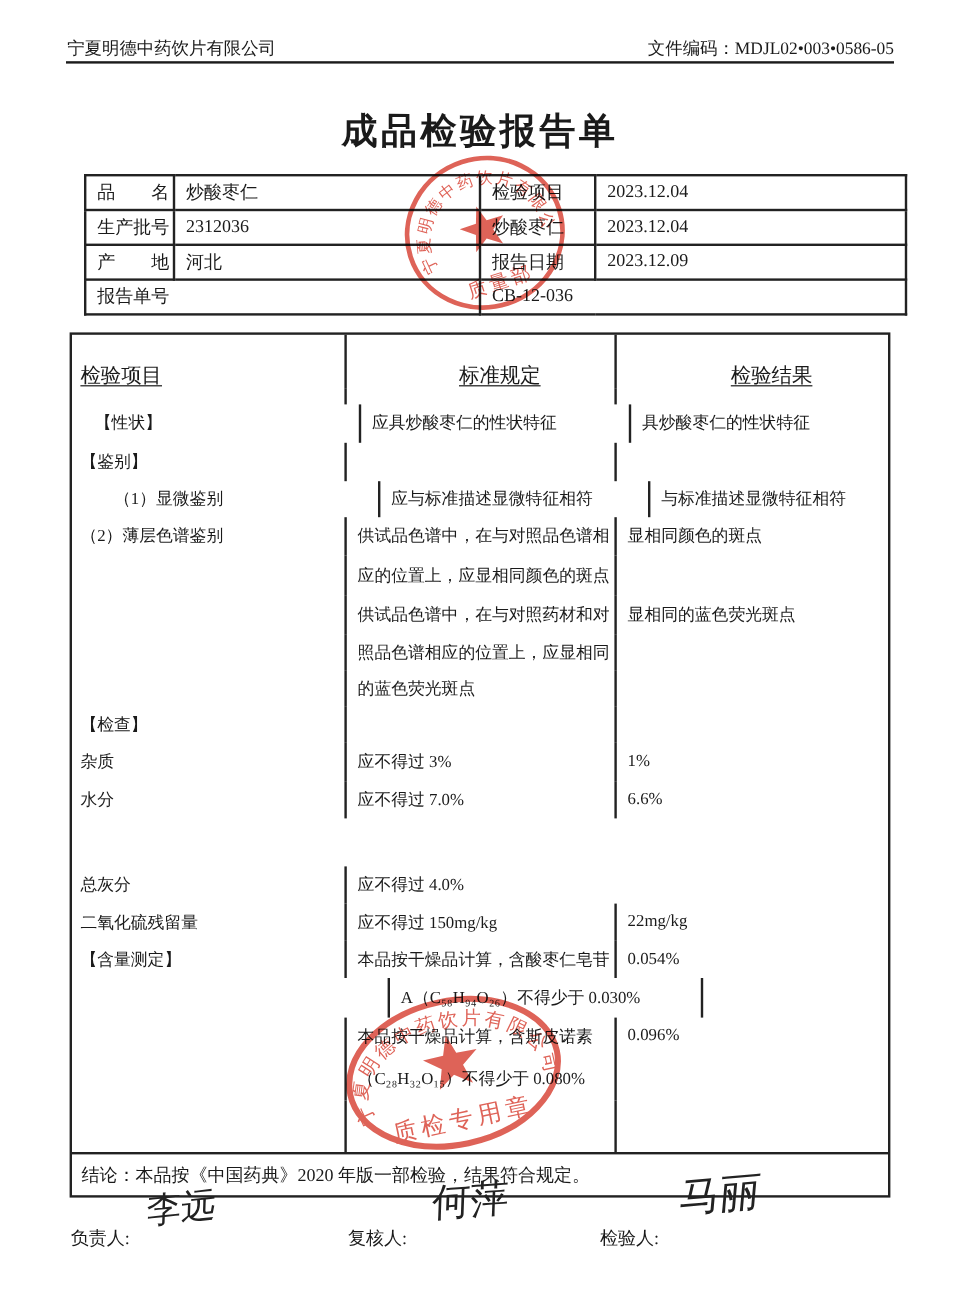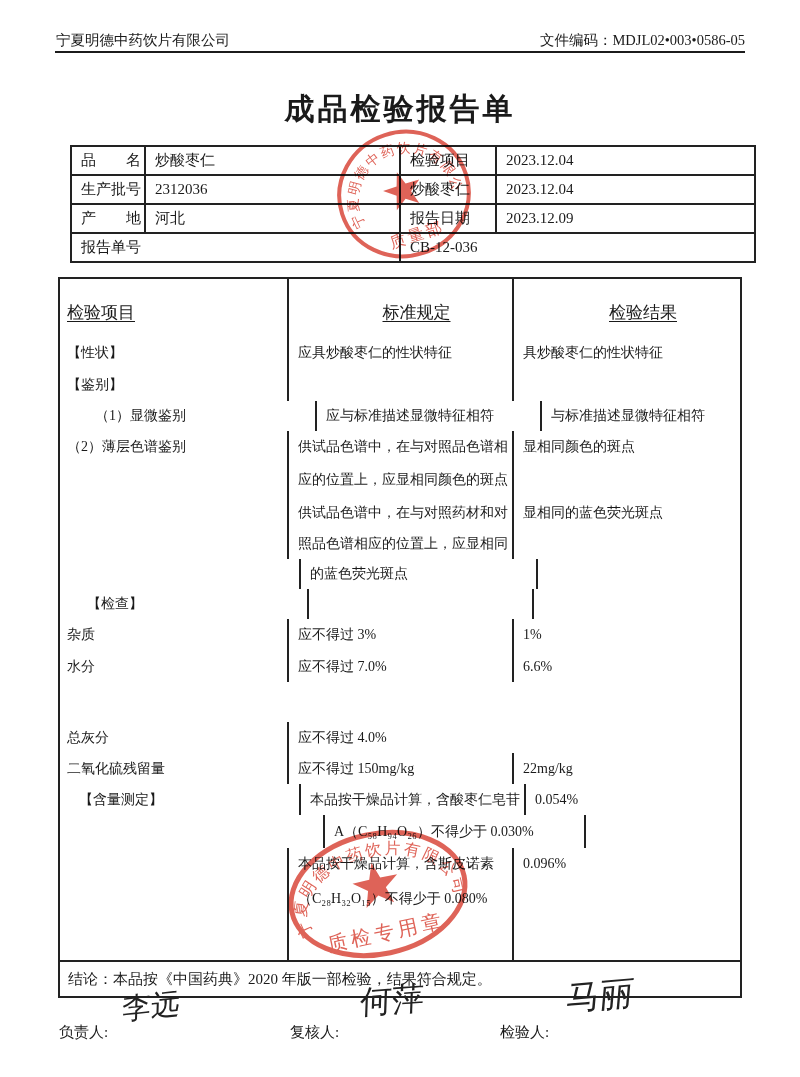--- a/index.html
+++ b/index.html
@@ -107,21 +107,21 @@
       </div>
     <div class="c3">
         <span>检验结果</span>
       </div>
   </div>
   <div class="grid3 mspacer">
       <div></div>
       <div></div>
       <div></div>
     </div>
-  <div id="mlines" style="display:contents"><div class="grid3 line" style="height: 32px;">
+  <div id="mlines" style="display:contents"><div class="grid3 line" style="height: 32px; margin-left: 12px;">
         <div class="c1">【性状】</div>
         <div class="c2">应具炒酸枣仁的性状特征</div>
         <div class="c3">具炒酸枣仁的性状特征</div>
       </div><div class="grid3 line" style="height: 32px; text-align: right;">
         <div class="c1">【鉴别】</div>
         <div class="c2"></div>
         <div class="c3"></div>
       </div><div class="grid3 line" style="height: 30px; margin-left: 28px;">
         <div class="c1">（1）显微鉴别</div>
         <div class="c2">应与标准描述显微特征相符</div>
@@ -135,44 +135,44 @@
         <div class="c2">应的位置上，应显相同颜色的斑点</div>
         <div class="c3"></div>
       </div><div class="grid3 line" style="height: 33px;">
         <div class="c1"></div>
         <div class="c2">供试品色谱中，在与对照药材和对</div>
         <div class="c3">显相同的蓝色荧光斑点</div>
       </div><div class="grid3 line" style="height: 30px;">
         <div class="c1"></div>
         <div class="c2">照品色谱相应的位置上，应显相同</div>
         <div class="c3"></div>
-      </div><div class="grid3 line" style="height: 30px; gap: 12px;">
+      </div><div class="grid3 line" style="height: 30px;">
         <div class="c1"></div>
         <div class="c2">的蓝色荧光斑点</div>
         <div class="c3"></div>
-      </div><div class="grid3 line" style="height: 30px; padding-left: 20px;">
+      </div><div class="grid3 line" style="height: 30px;">
         <div class="c1">【检查】</div>
         <div class="c2"></div>
         <div class="c3"></div>
       </div><div class="grid3 line" style="height: 32px;">
         <div class="c1">杂质</div>
         <div class="c2">应不得过 3%</div>
         <div class="c3">1%</div>
       </div><div class="grid3 line" style="height: 31px;">
         <div class="c1">水分</div>
         <div class="c2">应不得过 7.0%</div>
         <div class="c3">6.6%</div>
       </div><div class="grid3 line" style="height: 31px; margin-top: 40px;">
         <div class="c1">总灰分</div>
         <div class="c2">应不得过 4.0%</div>
       </div><div class="grid3 line" style="height: 31px;">
         <div class="c1">二氧化硫残留量</div>
         <div class="c2">应不得过 150mg/kg</div>
         <div class="c3">22mg/kg</div>
-      </div><div class="grid3 line" style="height: 31px; margin-left: 12px;">
+      </div><div class="grid3 line" style="height: 31px;">
         <div class="c1">【含量测定】</div>
         <div class="c2">本品按干燥品计算，含酸枣仁皂苷</div>
         <div class="c3">0.054%</div>
       </div><div class="grid3 line" style="height: 33px; gap: 36px;">
         <div class="c1"></div>
         <div class="c2">A（C₅₈H₉₄O₂₆）不得少于 0.030%</div>
         <div class="c3"></div>
       </div><div class="grid3 line" style="height: 32px;">
         <div class="c1"></div>
         <div class="c2">本品按干燥品计算，含斯皮诺素</div>

